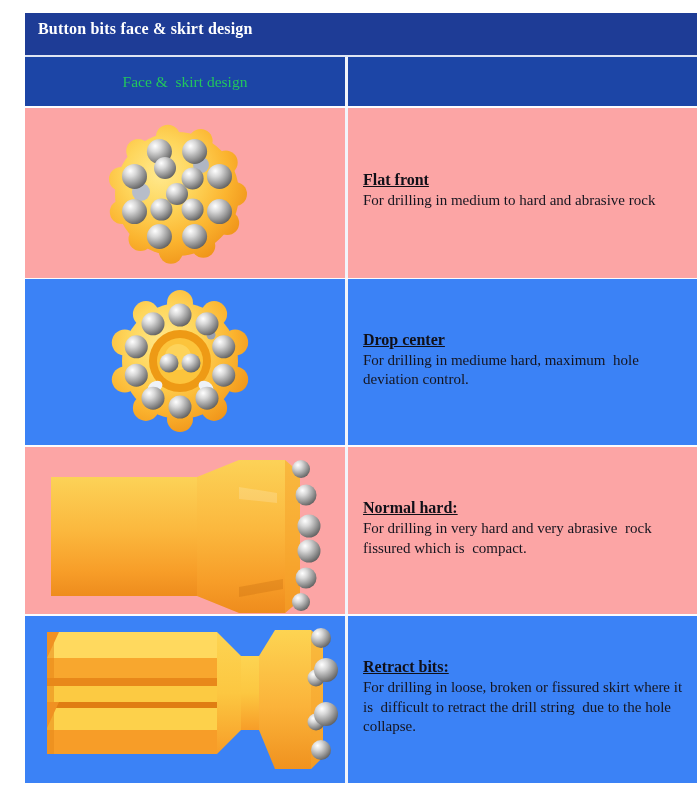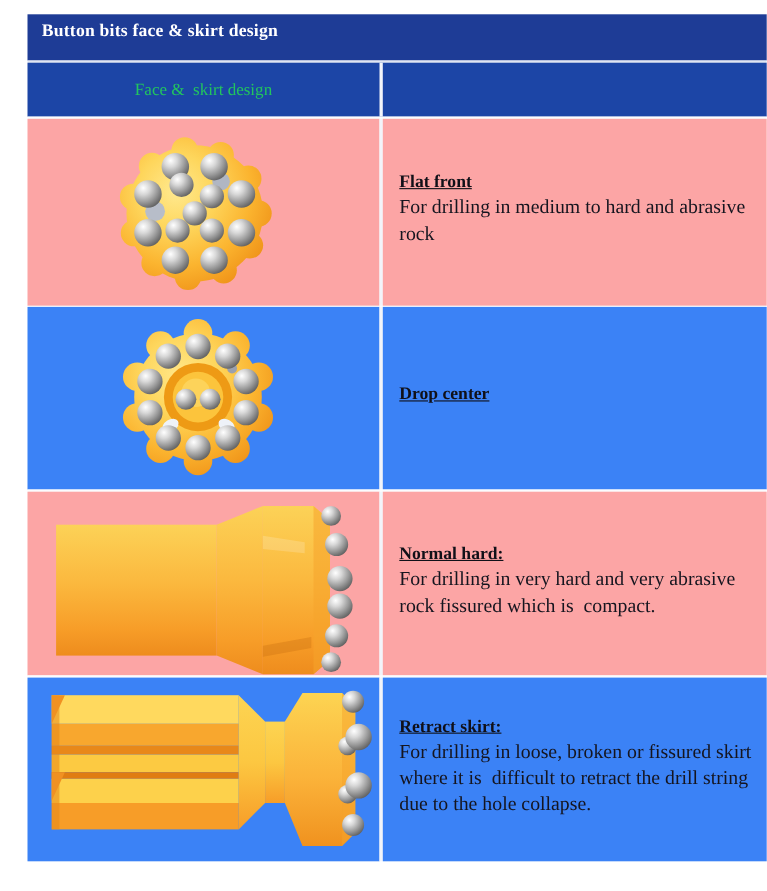--- a/index.html
+++ b/index.html
@@ -36,21 +36,21 @@
   .cell{box-sizing:border-box;}
   .cell.image{width:320px;display:flex;align-items:center;justify-content:flex-start;overflow:hidden;}
   .cell.text{
     flex:1;display:flex;flex-direction:column;justify-content:center;
     padding:10px 10px 14px 15px;color:#15151f;
   }
   .bit-heading{
     font-size:16px;font-weight:bold;text-decoration:underline;
     margin:0 0 2px 0;color:#101018;
   }
-  .bit-desc{font-size:18px;line-height:1.32;white-space:pre-wrap;max-width:336px;}
+  .bit-desc{font-size:15px;line-height:1.32;white-space:pre-wrap;max-width:336px;}
   svg{display:block;}
 </style>
 </head>
 <body>
 
 <div class="table">
 
   <div class="title-row">
     <span>Button bits face &amp; skirt design</span>
   </div>
@@ -181,20 +181,21 @@
           <circle cx="182" cy="119.2" r="11.5" fill="url(#ball2)"></circle>
             <circle cx="198.7" cy="96.2" r="11.5" fill="url(#ball2)"></circle>
           <circle cx="144" cy="84" r="9.5" fill="url(#ball2)"></circle>
             <circle cx="166" cy="84" r="9.5" fill="url(#ball2)"></circle>
         </g>
       </svg>
     </div>
     <div class="vgap"></div>
     <div class="cell text">
       <div class="bit-heading">Drop center</div>
+      <div class="bit-desc">For drilling in mediume hard, maximum  hole deviation control.</div>
     </div>
   </div>
 
   <div class="rgap"></div>
 
   <div class="data-row light" style="height:167px">
     <div class="cell image">
       <svg width="320" height="167" viewBox="0 0 320 167">
         <defs>
           <linearGradient id="body3" x1="0" y1="0" x2="0" y2="1">
@@ -285,18 +286,18 @@
           <circle cx="291" cy="62" r="8.5" fill="url(#ball4)"></circle>
           <circle cx="301" cy="54" r="12" fill="url(#ball4)"></circle>
           <circle cx="291" cy="106" r="8.5" fill="url(#ball4)"></circle>
           <circle cx="301" cy="98" r="12" fill="url(#ball4)"></circle>
           <circle cx="296" cy="134" r="10" fill="url(#ball4)"></circle>
         </g>
       </svg>
     </div>
     <div class="vgap"></div>
     <div class="cell text">
-      <div class="bit-heading">Retract skirt:</div>
+      <div class="bit-heading">Retract bits:</div>
       <div class="bit-desc">For drilling in loose, broken or fissured skirt where it is  difficult to retract the drill string  due to the hole collapse.</div>
     </div>
   </div>
 
 </div>
 
 </body></html>

